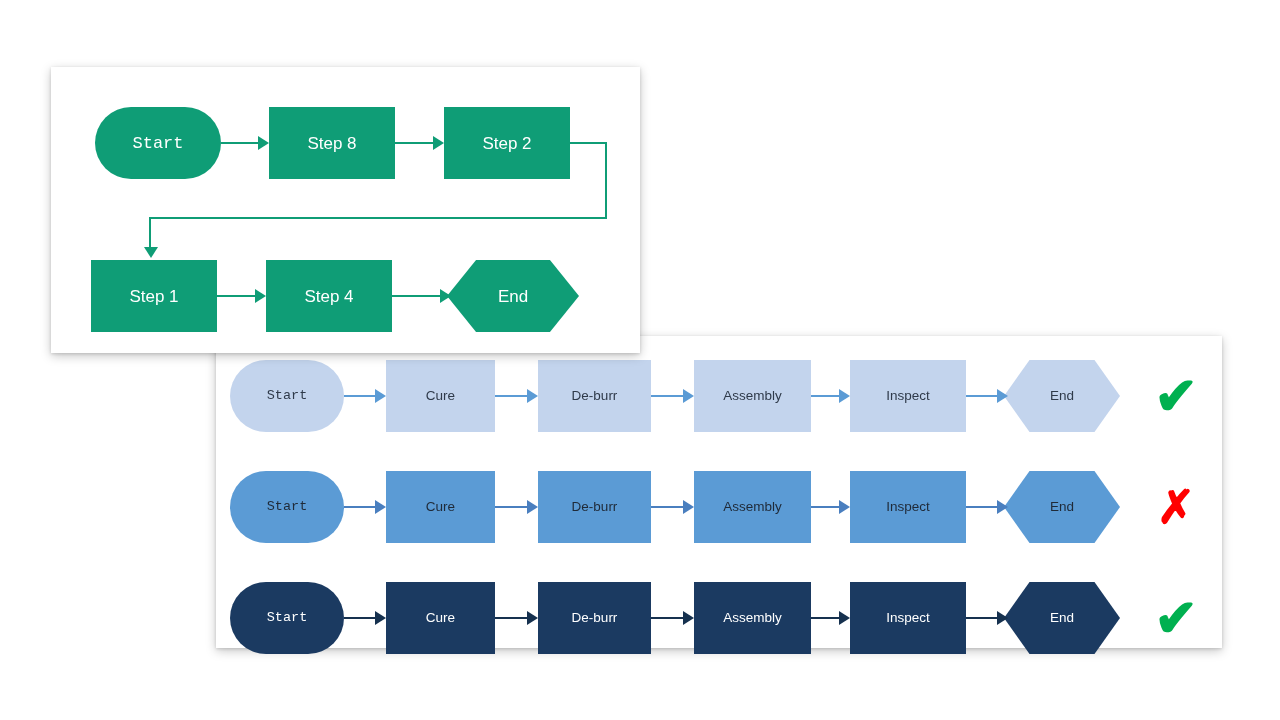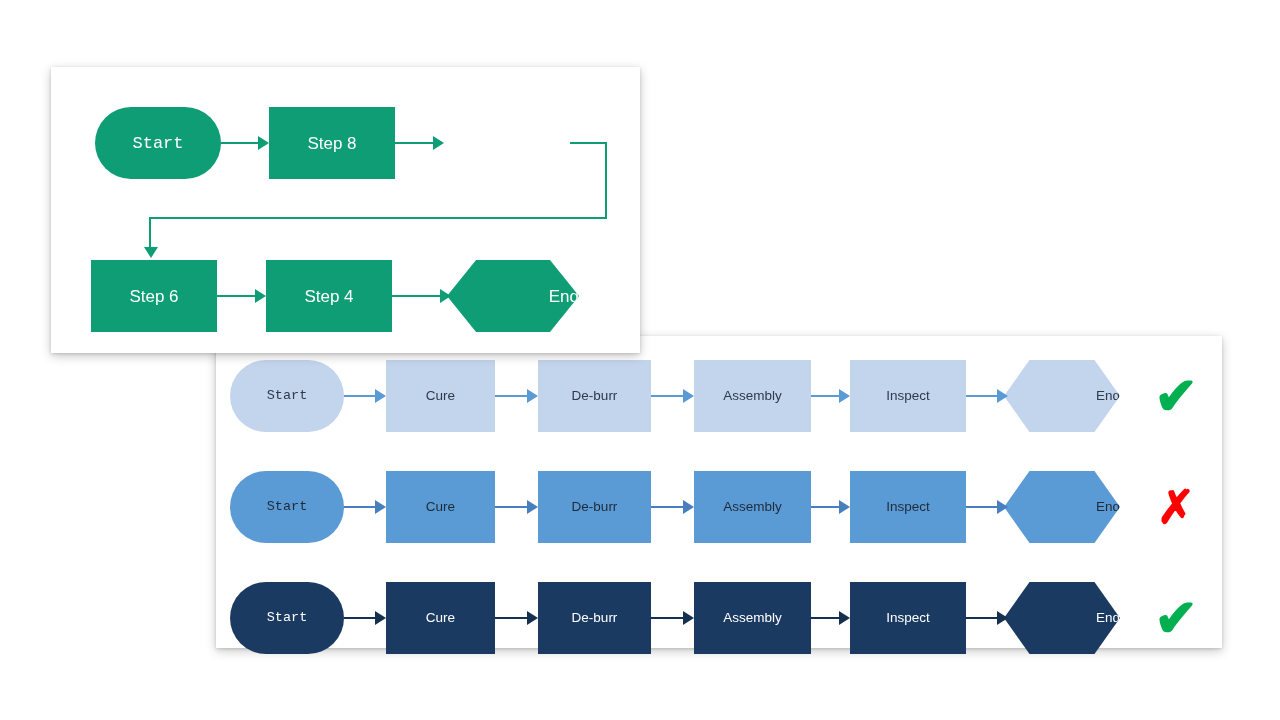--- a/index.html
+++ b/index.html
@@ -52,21 +52,20 @@
     box-sizing: border-box;
     line-height: 1;
     white-space: nowrap;
   }
   .shape .lbl { pointer-events: none; }
 
   .sh-stadium { border-radius: 999px; font-family: Liberation Mono, monospace; }
   .sh-rect    { border-radius: 0; }
   .sh-hex     {
     clip-path: polygon(22% 0%, 78% 0%, 100% 50%, 78% 100%, 22% 100%, 0% 50%);
-    justify-content: flex-end;
   }
 
   
   .conn { position: absolute; }
   .conn .seg { position: absolute; }
   .conn .head {
     position: absolute;
     width: 0; height: 0;
     border-top: 7px solid transparent;
     border-bottom: 7px solid transparent;
@@ -245,22 +244,25 @@
   </div>
 
   <div class="card" id="card-top">
     <div id="green-flow">
         <div class="shape sh-stadium" style="left: 44px; top: 40px; width: 126px; height: 72px; background: rgb(15, 157, 118); color: rgb(255, 255, 255);">
           <span class="lbl">Start</span>
         </div>
         <div class="shape sh-rect" style="left: 218px; top: 40px; width: 126px; height: 72px; background: rgb(15, 157, 118); color: rgb(255, 255, 255);">
           <span class="lbl">Step 8</span>
         </div>
+        <div class="shape sh-rect" style="left: 393px; top: 40px; width: 126px; height: 72px; background: rgb(15, 157, 118); color: rgb(255, 255, 255);">
+          <span class="lbl">Step 2</span>
+        </div>
         <div class="shape sh-rect" style="left: 40px; top: 193px; width: 126px; height: 72px; background: rgb(15, 157, 118); color: rgb(255, 255, 255);">
-          <span class="lbl">Step 6</span>
+          <span class="lbl">Step 1</span>
         </div>
         <div class="shape sh-rect" style="left: 215px; top: 193px; width: 126px; height: 72px; background: rgb(15, 157, 118); color: rgb(255, 255, 255);">
           <span class="lbl">Step 4</span>
         </div>
         <div class="shape sh-hex" style="left: 396px; top: 193px; width: 132px; height: 72px; background: rgb(15, 157, 118); color: rgb(255, 255, 255);">
           <span class="lbl">End</span>
         </div>
         <div class="conn" style="left: 0px; top: 0px;">
           <div class="seg" style="left: 170px; top: 75px; width: 37px; height: 2.2px; background: rgb(15, 157, 118);"></div>
           <div class="head" style="left: 207px; top: 69px; border-left: 11px solid rgb(15, 157, 118);"></div>

